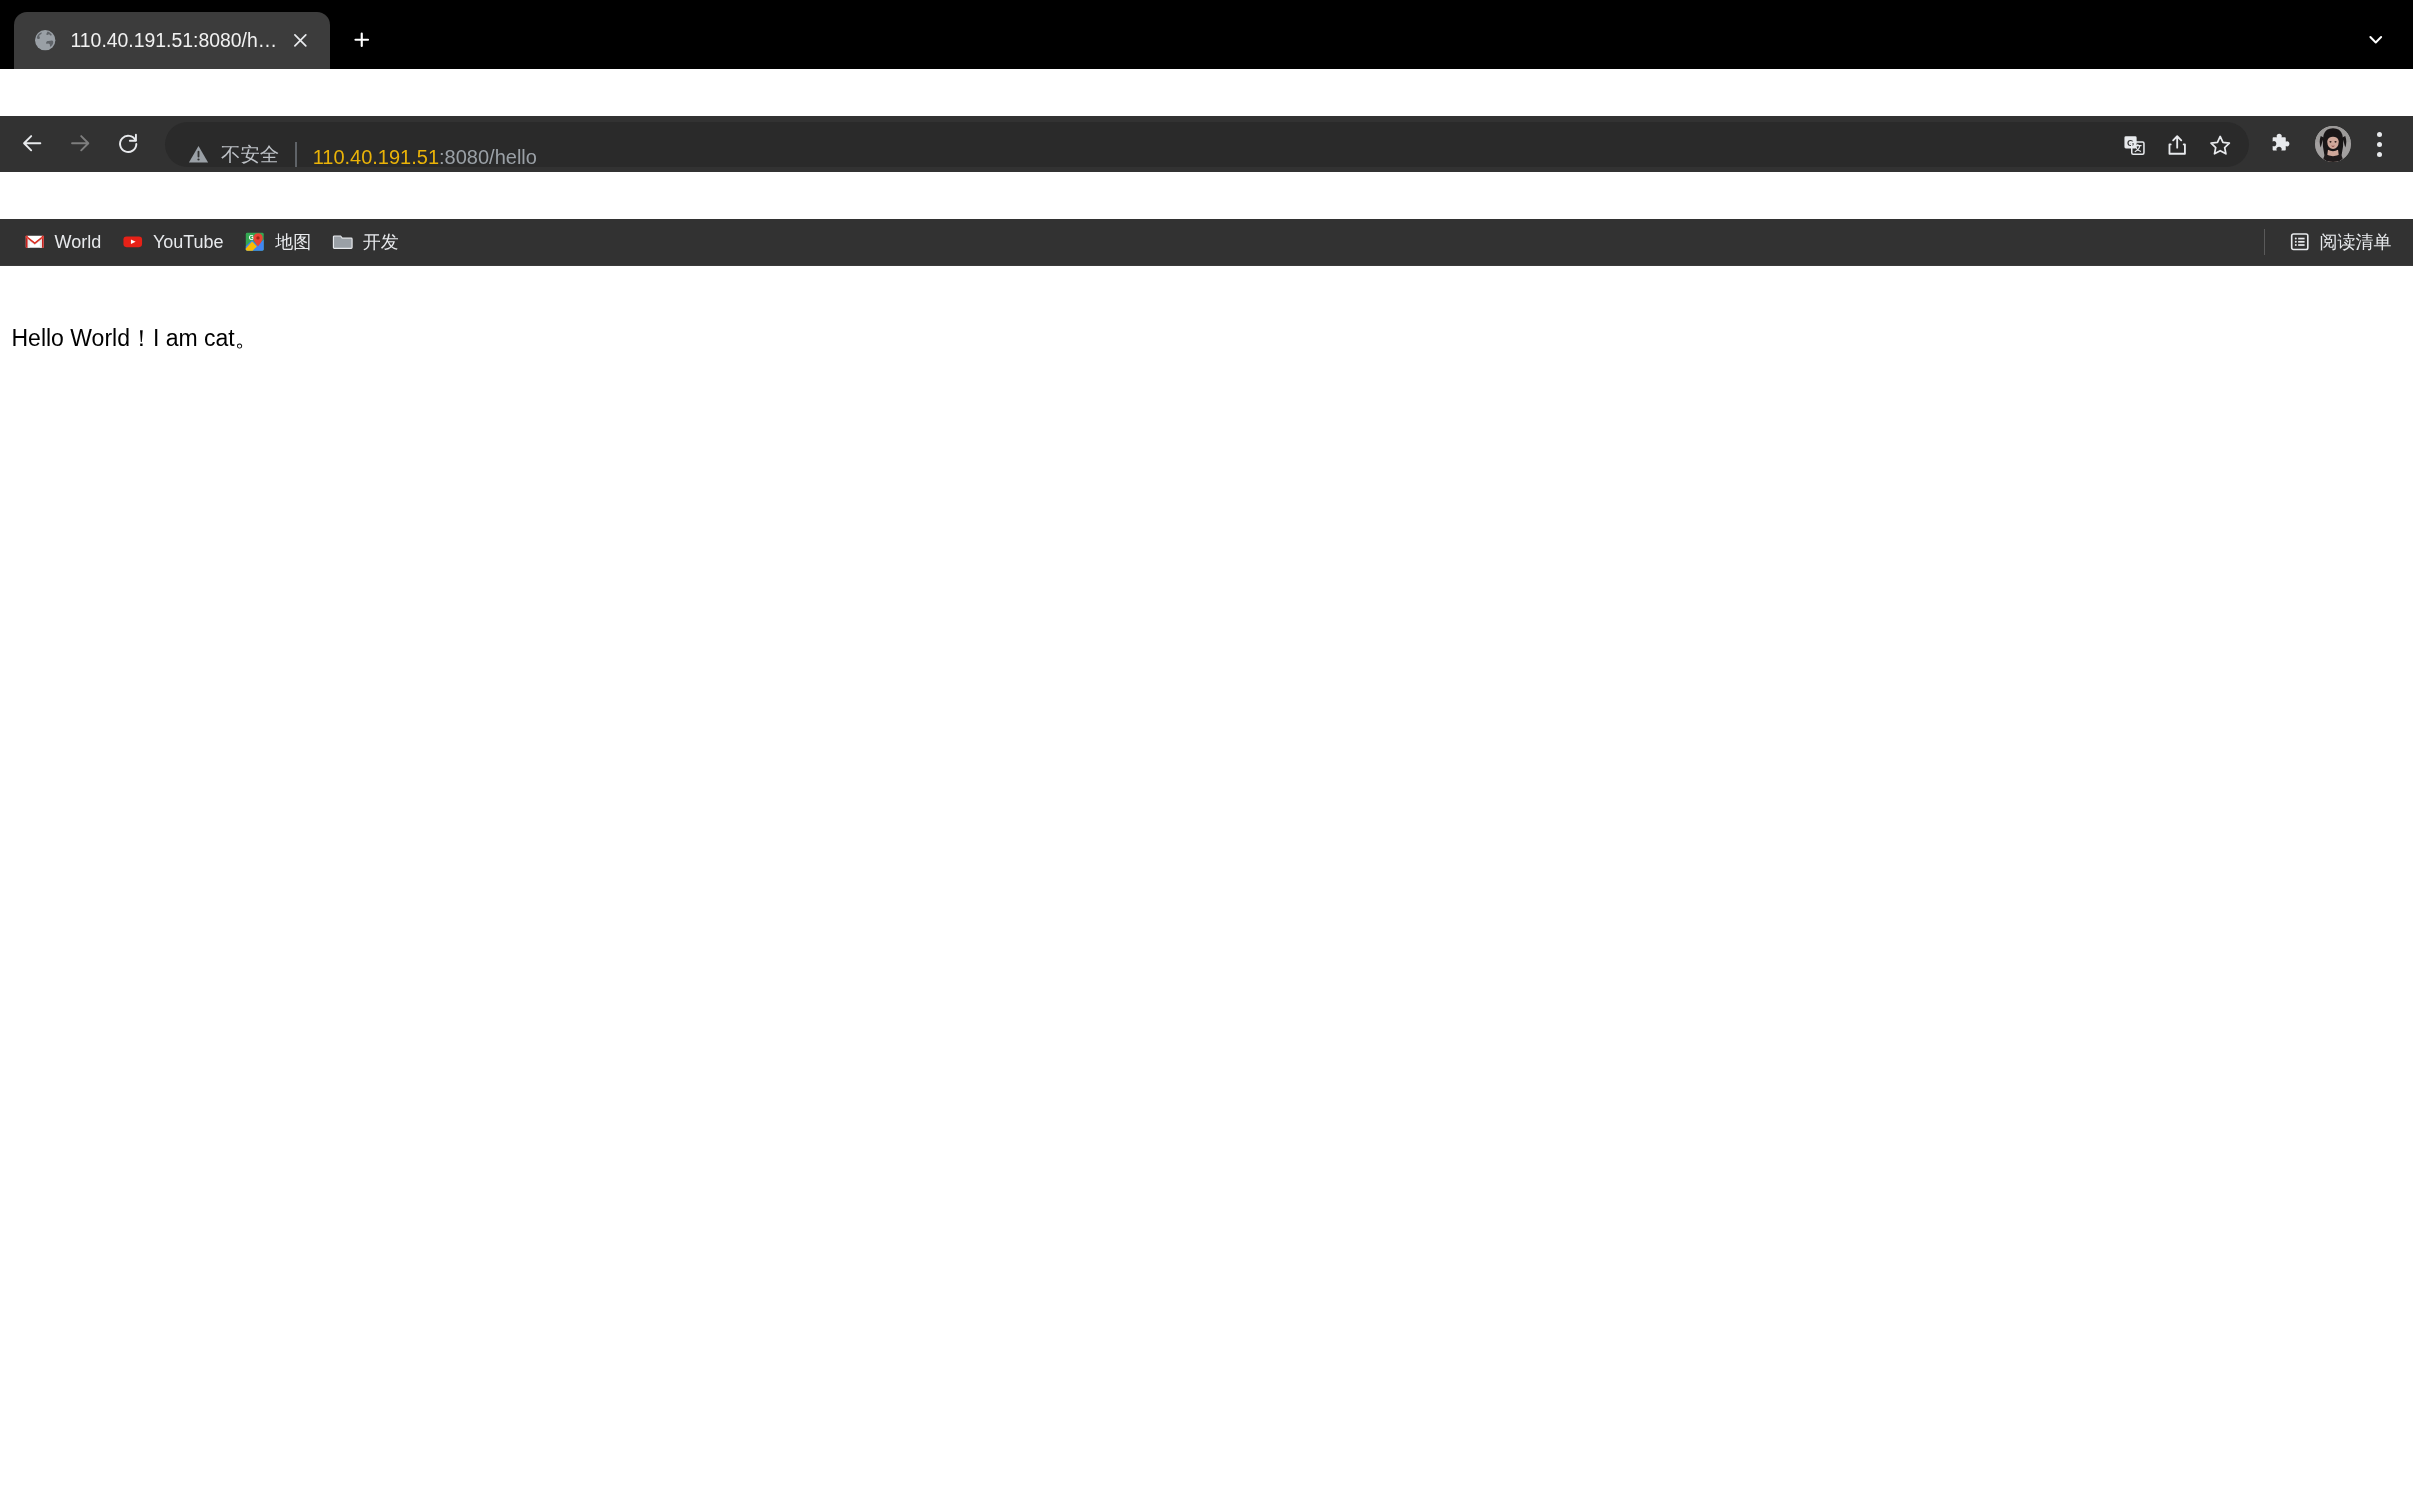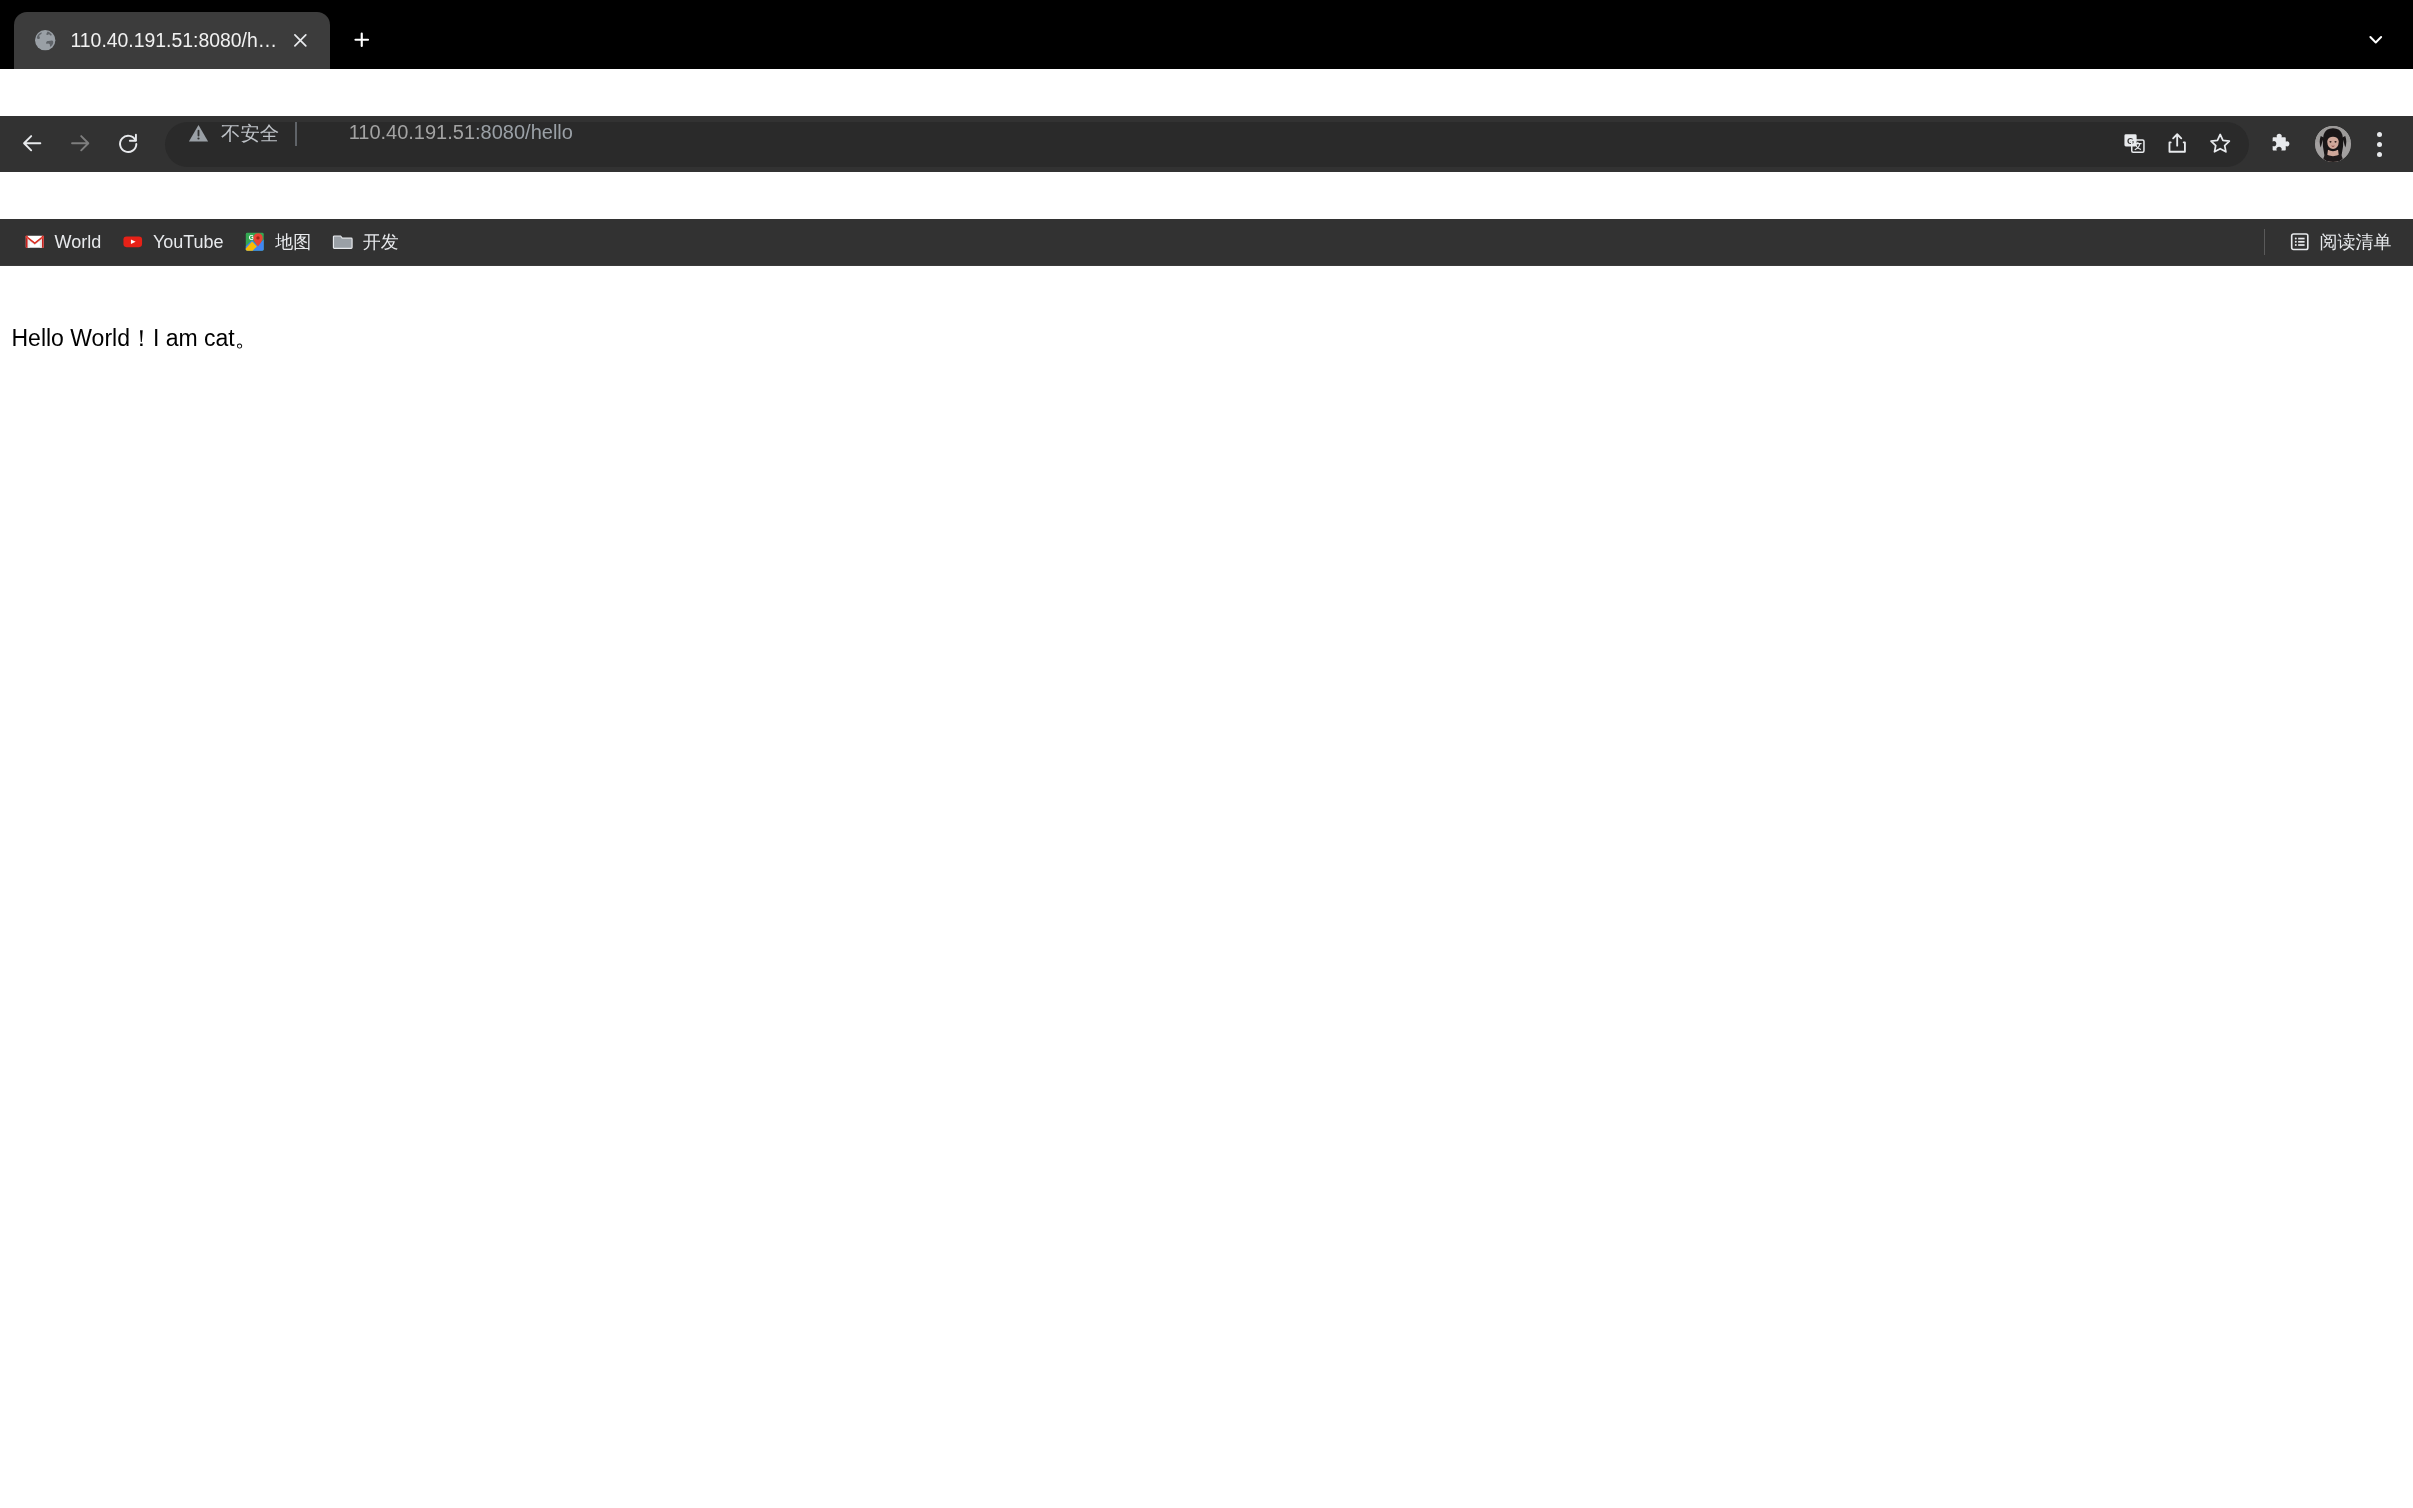--- a/index.html
+++ b/index.html
@@ -122,21 +122,21 @@
     border-radius: 50%;
     margin-right: 2.9px;
   }
 
   .omnibox {
     flex: 1;
     height: 45px;
     background: #2a2a2a;
     border-radius: 24.4px;
     display: flex;
-    align-items: flex-start;
+    align-items: flex-end;
     padding: 0 7.2px 0 21.5px;
     margin-left: 11.5px;
     margin-right: 0;
     min-width: 0;
   }
 
   .security-chip {
     display: flex;
     align-items: center;
     flex: none;
@@ -169,21 +169,21 @@
 
   .url-text {
     font-size: 20px;
     color: #9aa0a6;
     white-space: nowrap;
     overflow: hidden;
     flex: 1;
     min-width: 0;
     line-height: 1;
   }
-  .url-host { color: #a3a3a3; margin-left: 36px; }
+  .url-host { color: #eab308; }
 
   .omnibox-actions {
     display: flex;
     align-items: center;
     flex: none;
   }
 
   .omni-icon-btn {
     width: 43px;
     height: 43px;

